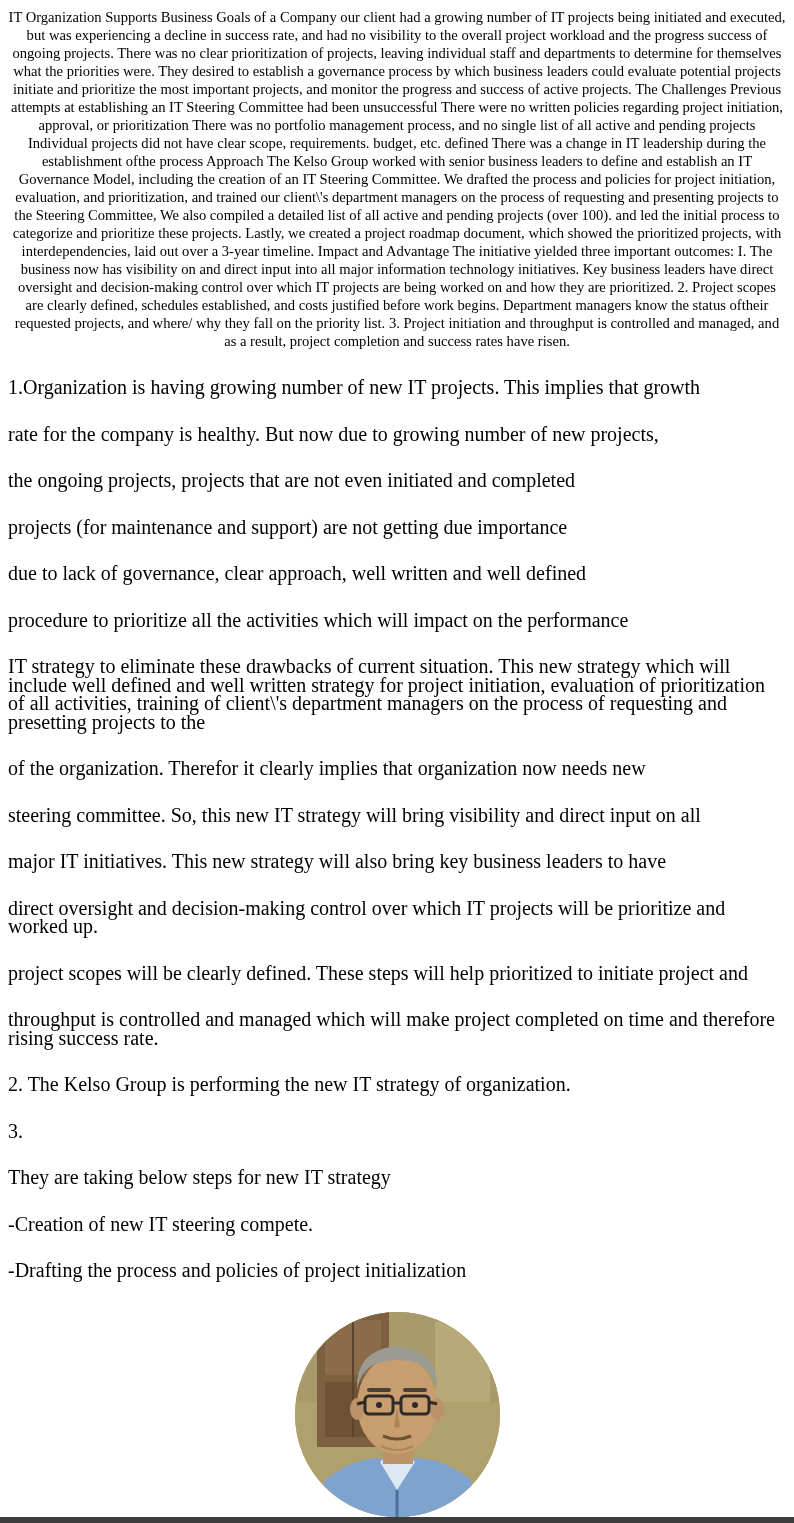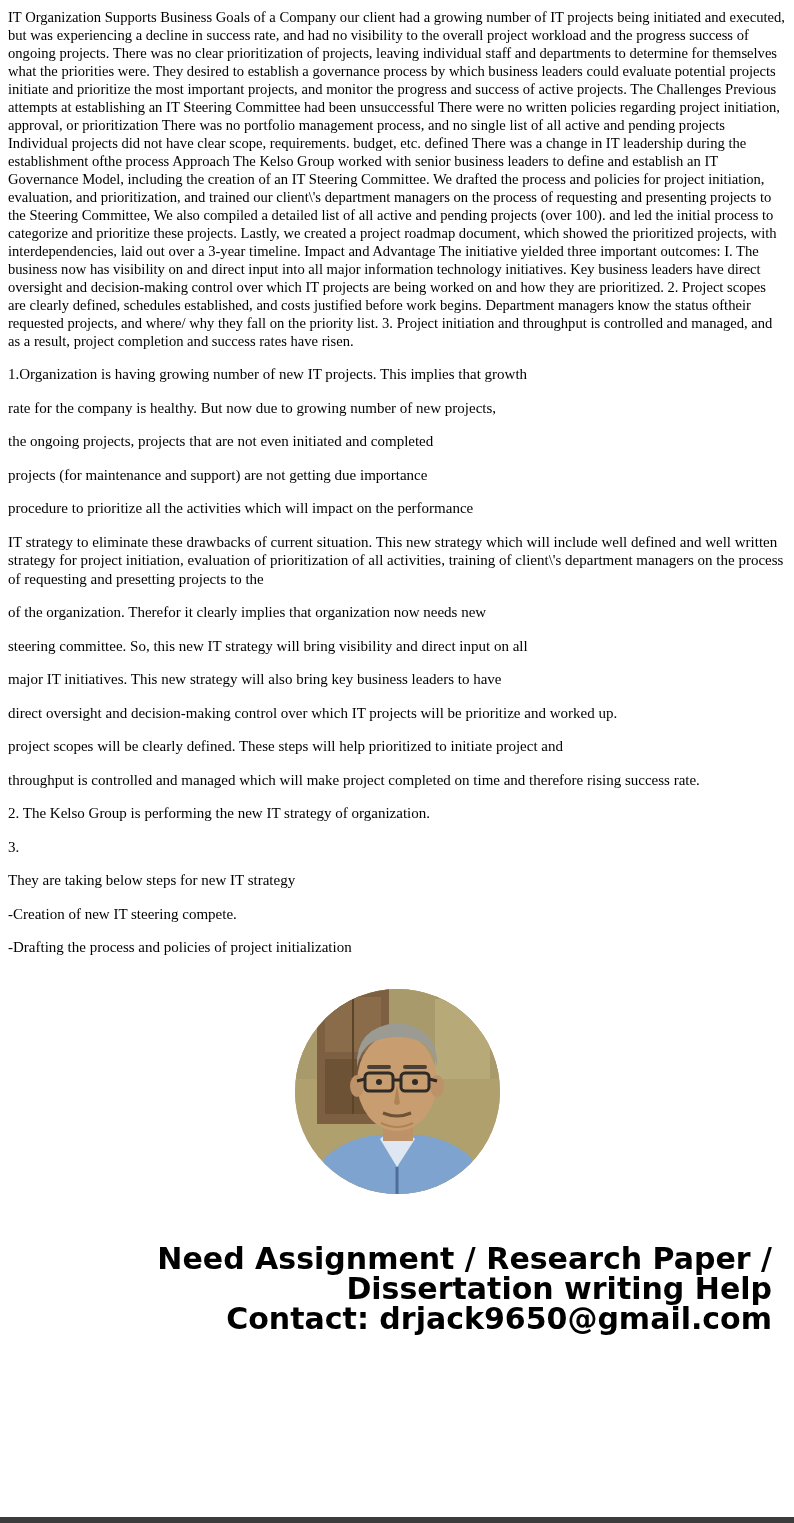--- a/index.html
+++ b/index.html
@@ -17,32 +17,32 @@
     width: 794px;
     height: 1523px;
     box-sizing: border-box;
     padding: 8px 8px 0 8px;
     overflow: hidden;
     background: #ffffff;
   }
   .intro {
     font-size: 14.6px;
     line-height: 18px;
-    text-align: left;
+    text-align: center;
     margin: 0;
   }
   .solution-heading {
     font-size: 16.5px;
     font-weight: bold;
     margin: 21px 0 4px 0;
   }
   .solution-paragraphs p {
-    font-size: 15px;
+    font-size: 20px;
     line-height: 18.5px;
-    margin: 15px 0;
+    margin: 28px 0;
   }
   .photo-wrap {
     display: flex;
     justify-content: center;
     margin-top: 32px;
   }
   .photo {
     width: 205px;
     height: 205px;
     border-radius: 50%;
@@ -77,20 +77,21 @@
 <div class="page">
 
   <p class="intro">IT Organization Supports Business Goals of a Company our client had a growing number of IT projects being initiated and executed, but was experiencing a decline in success rate, and had no visibility to the overall project workload and the progress success of ongoing projects. There was no clear prioritization of projects, leaving individual staff and departments to determine for themselves what the priorities were. They desired to establish a governance process by which business leaders could evaluate potential projects initiate and prioritize the most important projects, and monitor the progress and success of active projects. The Challenges Previous attempts at establishing an IT Steering Committee had been unsuccessful There were no written policies regarding project initiation, approval, or prioritization There was no portfolio management process, and no single list of all active and pending projects Individual projects did not have clear scope, requirements. budget, etc. defined There was a change in IT leadership during the establishment ofthe process Approach The Kelso Group worked with senior business leaders to define and establish an IT Governance Model, including the creation of an IT Steering Committee. We drafted the process and policies for project initiation, evaluation, and prioritization, and trained our client\'s department managers on the process of requesting and presenting projects to the Steering Committee, We also compiled a detailed list of all active and pending projects (over 100). and led the initial process to categorize and prioritize these projects. Lastly, we created a project roadmap document, which showed the prioritized projects, with interdependencies, laid out over a 3-year timeline. Impact and Advantage The initiative yielded three important outcomes: I. The business now has visibility on and direct input into all major information technology initiatives. Key business leaders have direct oversight and decision-making control over which IT projects are being worked on and how they are prioritized. 2. Project scopes are clearly defined, schedules established, and costs justified before work begins. Department managers know the status oftheir requested projects, and where/ why they fall on the priority list. 3. Project initiation and throughput is controlled and managed, and as a result, project completion and success rates have risen.</p>
 
 
   <div class="solution-paragraphs">
       <p>1.Organization is having growing number of new IT projects. This implies that growth</p>
       <p>rate for the company is healthy. But now due to growing number of new projects,</p>
       <p>the ongoing projects, projects that are not even initiated and completed</p>
       <p>projects (for maintenance and support) are not getting due importance</p>
+      <p>due to lack of governance, clear approach, well written and well defined</p>
       <p>procedure to prioritize all the activities which will impact on the performance</p>
       <p>IT strategy to eliminate these drawbacks of current situation. This new strategy which will include well defined and well written strategy for project initiation, evaluation of prioritization of all activities, training of client\'s department managers on the process of requesting and presetting projects to the</p>
       <p>of the organization. Therefor it clearly implies that organization now needs new</p>
       <p>steering committee. So, this new IT strategy will bring visibility and direct input on all</p>
       <p>major IT initiatives. This new strategy will also bring key business leaders to have</p>
       <p>direct oversight and decision-making control over which IT projects will be prioritize and worked up.</p>
       <p>project scopes will be clearly defined. These steps will help prioritized to initiate project and</p>
       <p>throughput is controlled and managed which will make project completed on time and therefore rising success rate.</p>
       <p>2. The Kelso Group is performing the new IT strategy of organization.</p>
       <p>3.</p>

